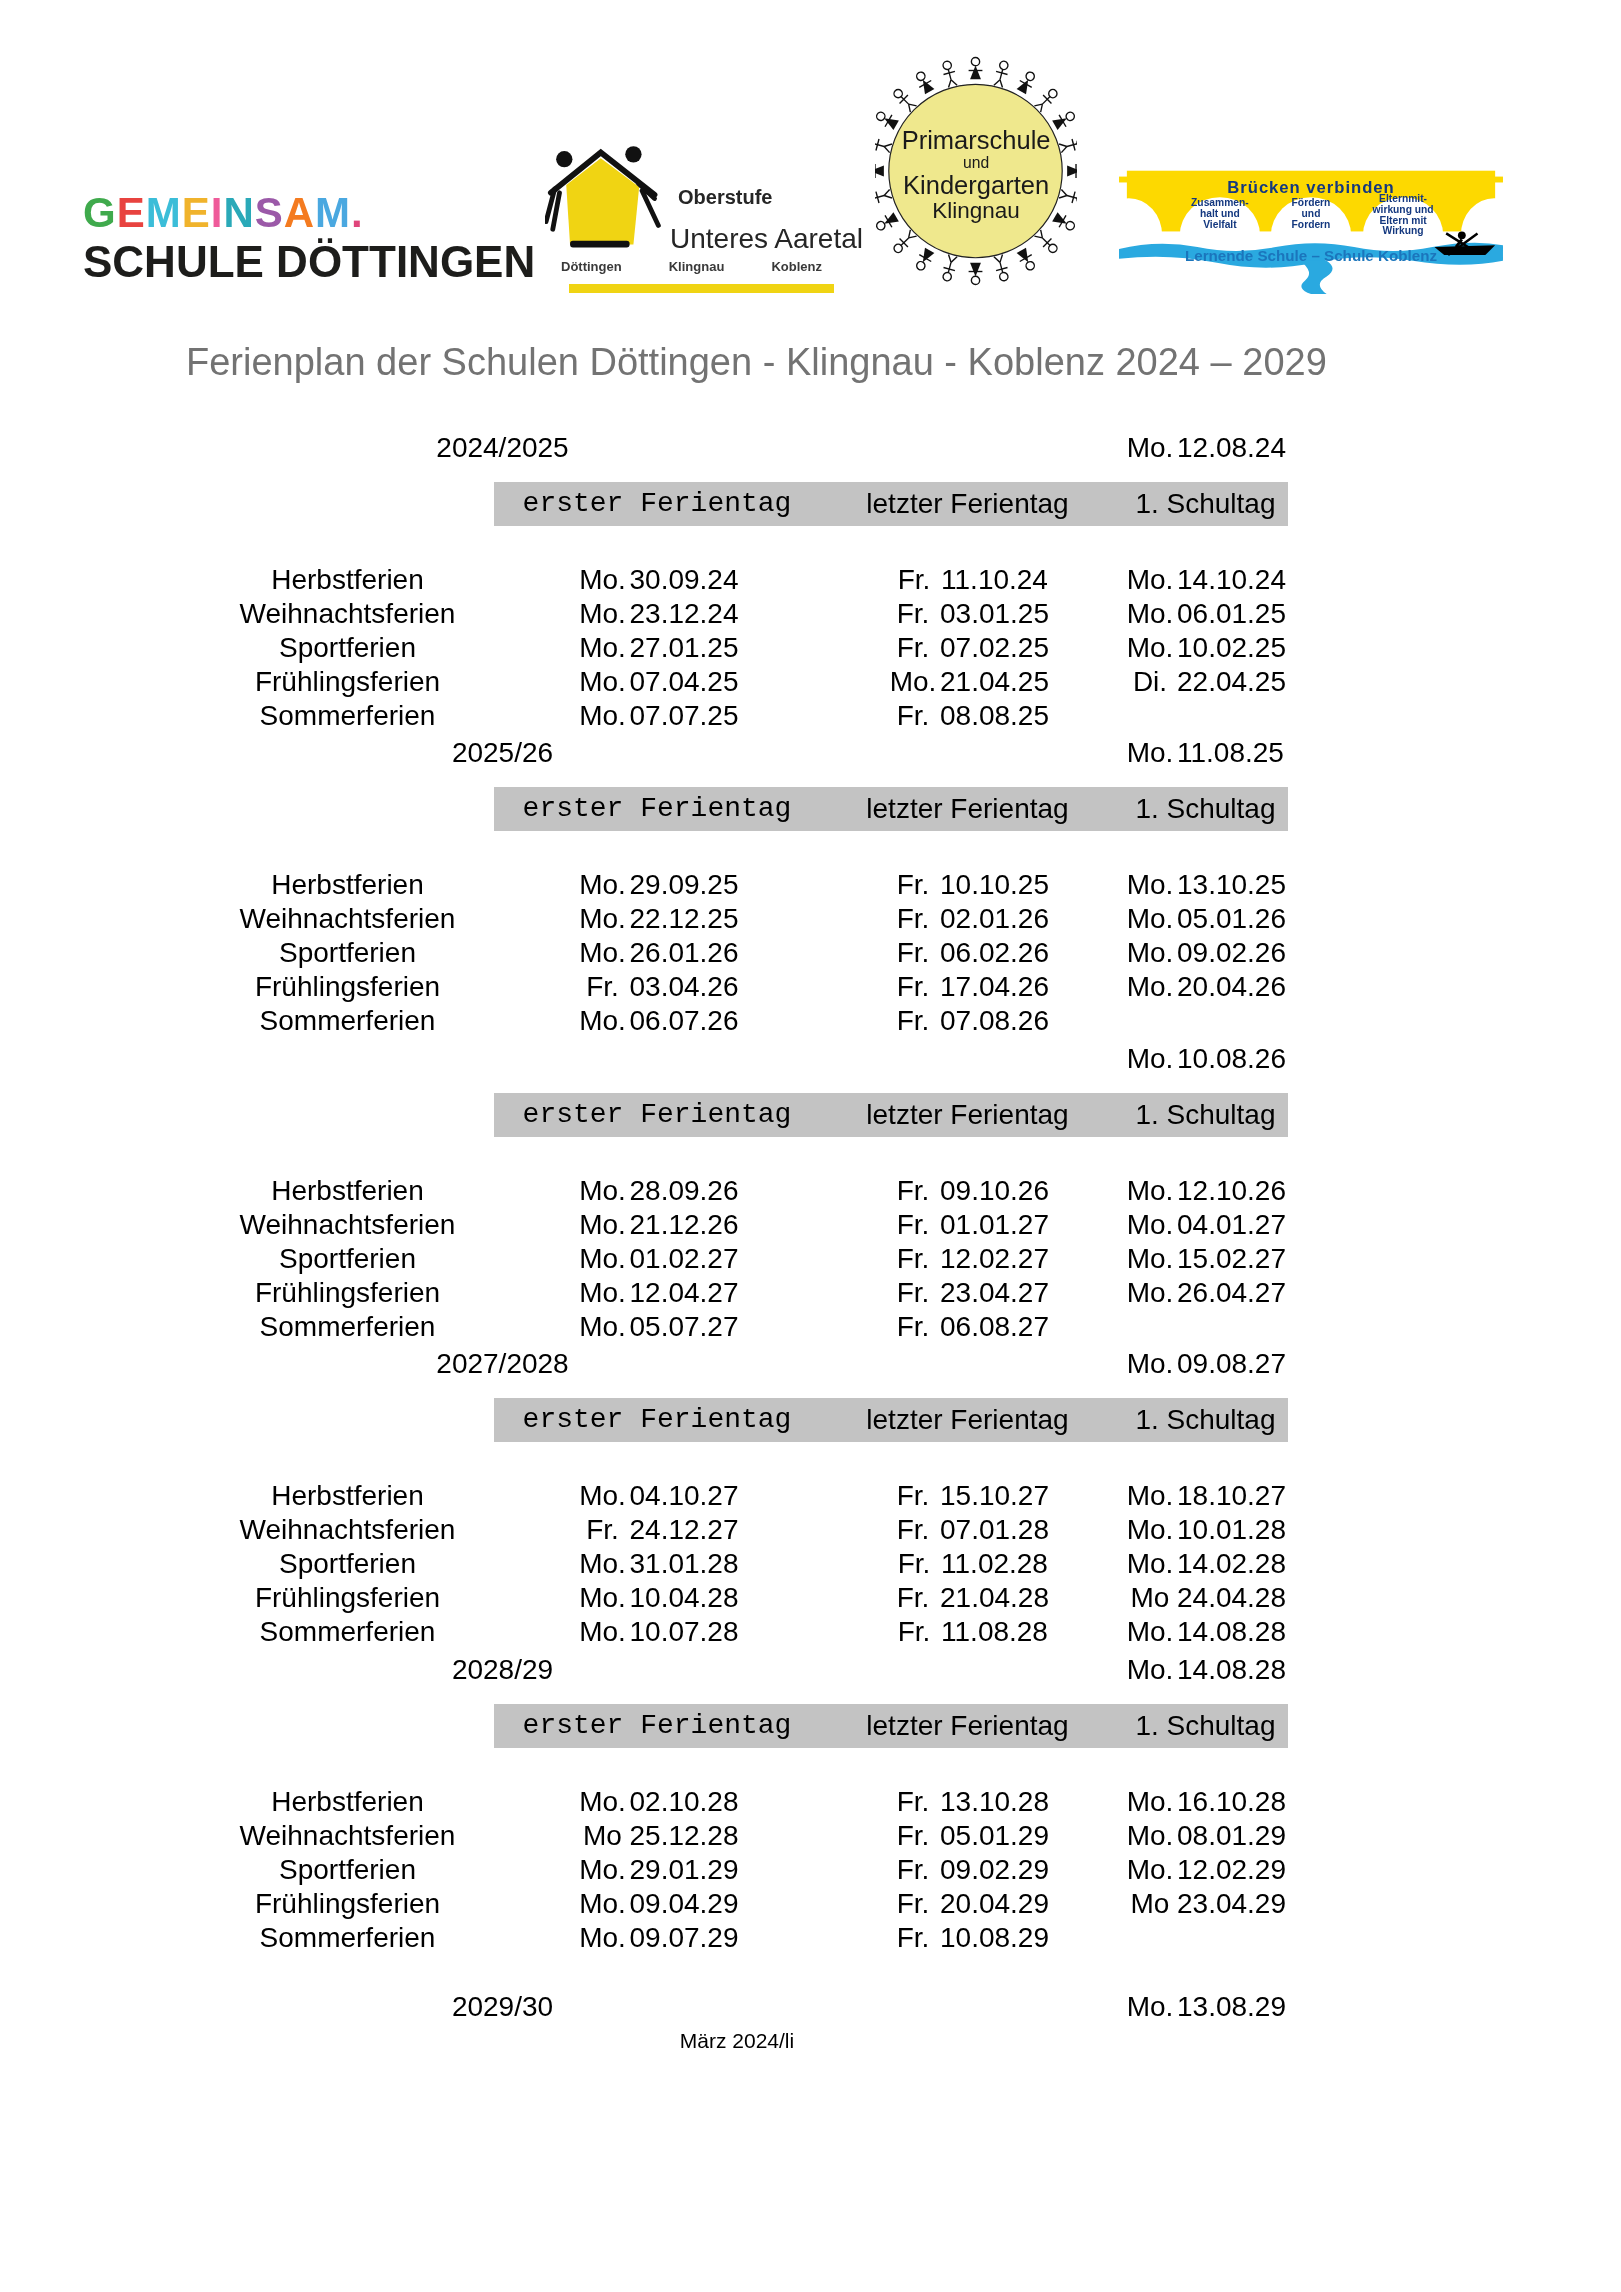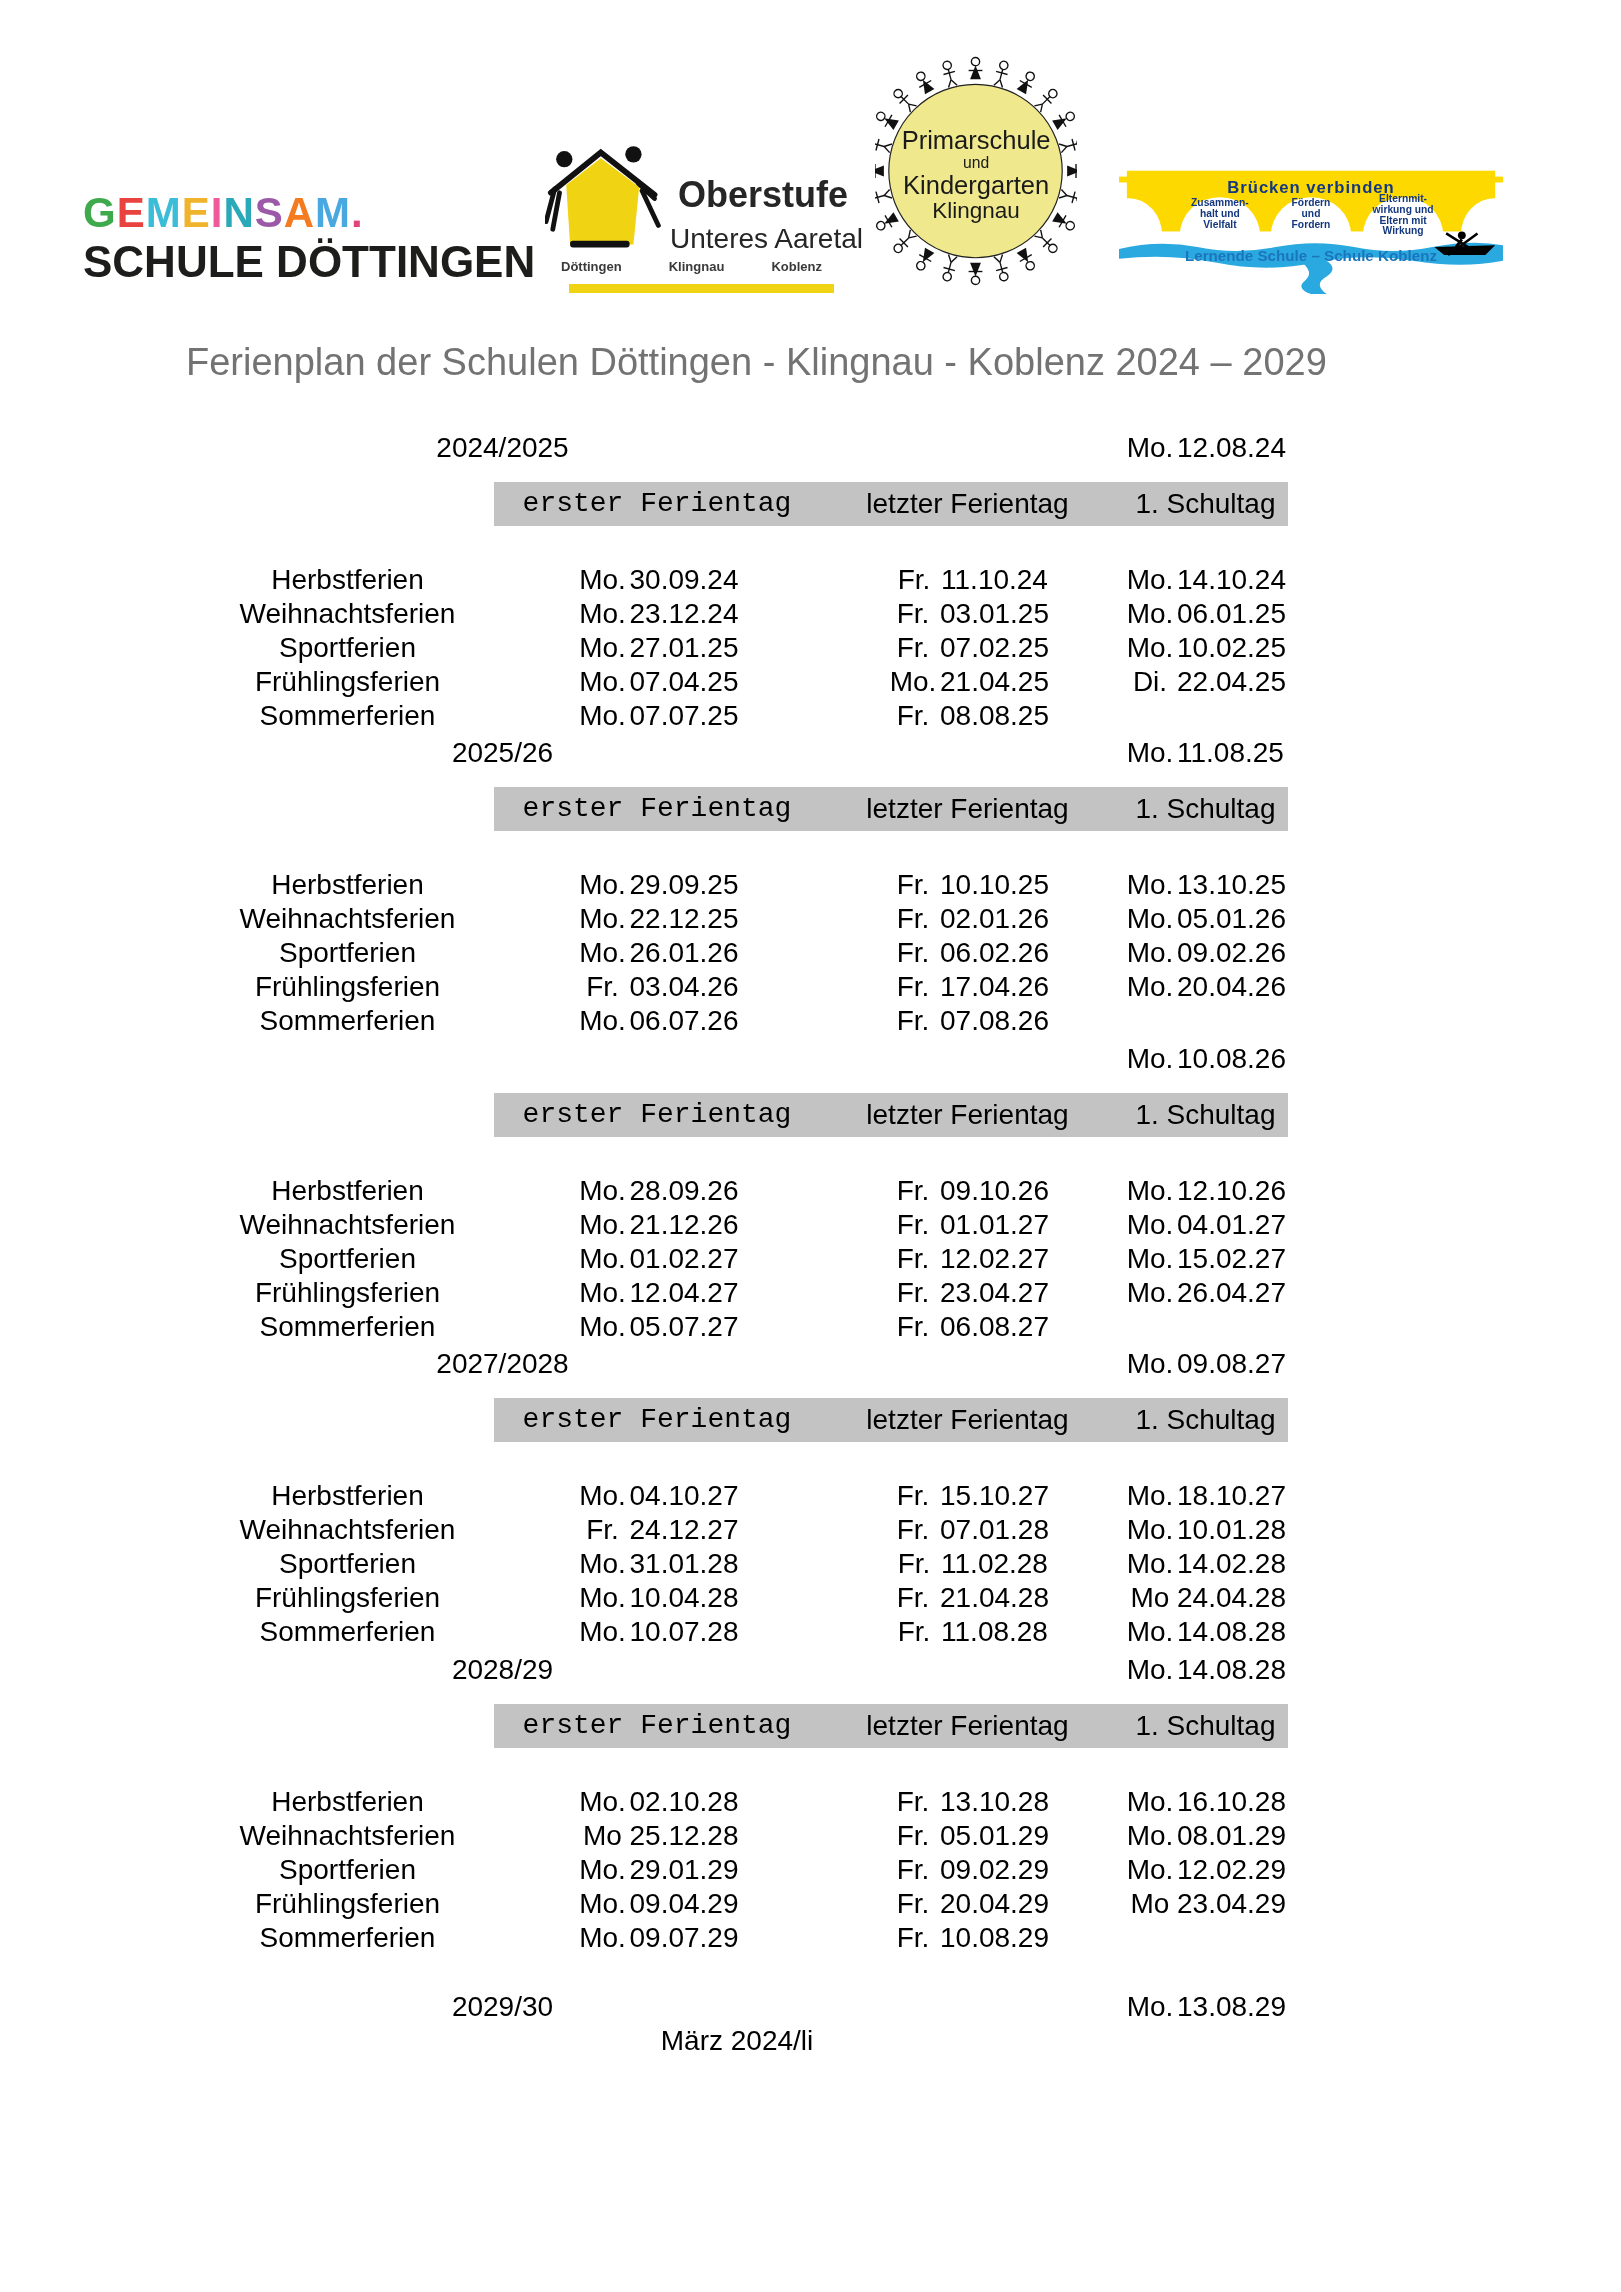--- a/index.html
+++ b/index.html
@@ -13,21 +13,21 @@
     font-family:"Liberation Sans","DejaVu Sans",sans-serif;color:#000;
   }
   
   .logo-gemeinsam{position:absolute;left:83px;top:192px;line-height:1;}
   .gw{font-size:42px;font-weight:800;letter-spacing:1px;white-space:nowrap;}
   .gw span{display:inline-block;}
   .g2{font-size:44px;font-weight:800;color:#1d1d1b;letter-spacing:0;margin-top:5.9px;white-space:nowrap;}
 
   .logo-oberstufe{position:absolute;left:545px;top:139px;width:290px;height:157px;}
   .ob-house{position:absolute;left:0;top:0;}
-  .ob-title{position:absolute;left:133px;top:35px;font-size:36px;font-weight:bold;color:#262626;}
+  .ob-title{position:absolute;left:133px;top:47px;font-size:20px;font-weight:bold;color:#262626;}
   .ob-sub{position:absolute;left:125px;top:84px;font-size:28px;color:#262626;white-space:nowrap;}
   .ob-towns{position:absolute;left:16px;top:120px;width:261px;display:flex;justify-content:space-between;font-size:13px;font-weight:bold;color:#3a3a3a;}
   .ob-bar{position:absolute;left:23.5px;top:145px;width:265px;height:8.8px;background:var(--ob-yellow);}
 
   .logo-primar{position:absolute;left:875px;top:55px;width:202px;height:233px;}
   .pr-text{position:absolute;left:19.6px;top:71px;width:163px;text-align:center;color:var(--ink);line-height:1.1;}
   .pr-text .l0{font-size:25.5px;}
   .pr-text .l1{font-size:15.7px;}
   .pr-text .l2{font-size:25.5px;text-align:center;}
   .pr-text .l3{font-size:22.5px;}
@@ -47,21 +47,21 @@
   .bar-row .col{background:var(--bar);white-space:nowrap;}
   .bar-row .c1{grid-column:2;margin-left:-7.8px;padding-left:7.8px;font-family:Liberation Mono, monospace;}
   .bar-row .c2{grid-column:3;}
   .bar-row .c3{grid-column:4;margin-right:-5.9px;}
   .rows{margin-top:37px;}
   .holiday-row{line-height:34px;}
   .cell{white-space:nowrap;}
   .date .day{display:inline-block;width:54px;}
   .year-section{margin-bottom:3.9px;}
   .year-section.no-table{margin-top:35px;}
-  .doc-footer{font-size:28px;line-height:29px;}
+  .doc-footer{font-size:21px;line-height:29px;}
 </style>
 </head>
 <body>
 
 <header>
 
   <div class="logo-gemeinsam">
     <div class="gw" id="gemeinsam-word"><span style="color: rgb(63, 170, 76);">G</span><span style="color: rgb(232, 67, 63);">E</span><span style="color: rgb(59, 189, 216);">M</span><span style="color: rgb(240, 179, 44);">E</span><span style="color: rgb(239, 91, 154);">I</span><span style="color: rgb(42, 169, 184);">N</span><span style="color: rgb(155, 89, 168);">S</span><span style="color: rgb(244, 123, 32);">A</span><span style="color: rgb(74, 168, 224);">M</span><span style="color: rgb(224, 69, 123);">.</span></div>
     <div class="g2">SCHULE DÖTTINGEN</div>
   </div>

